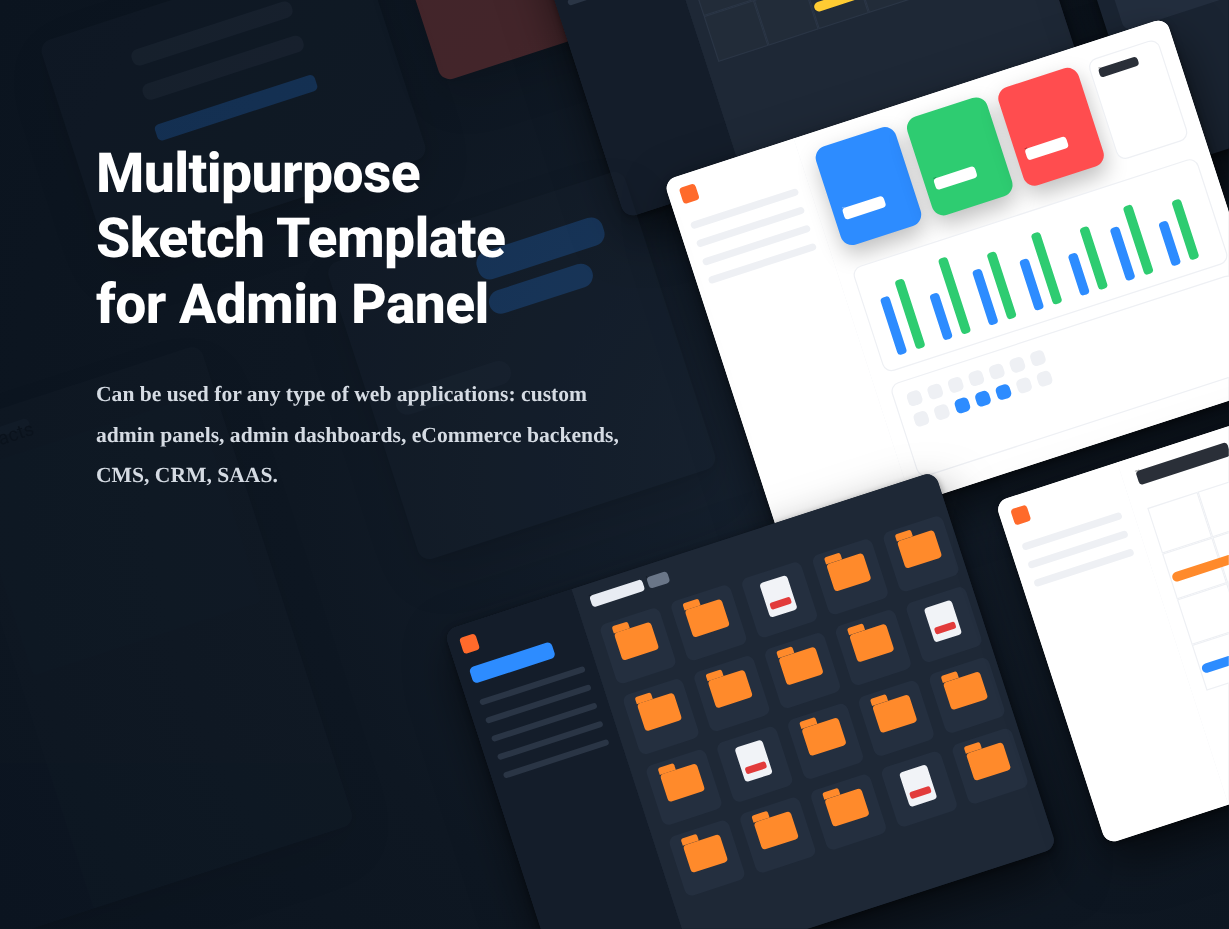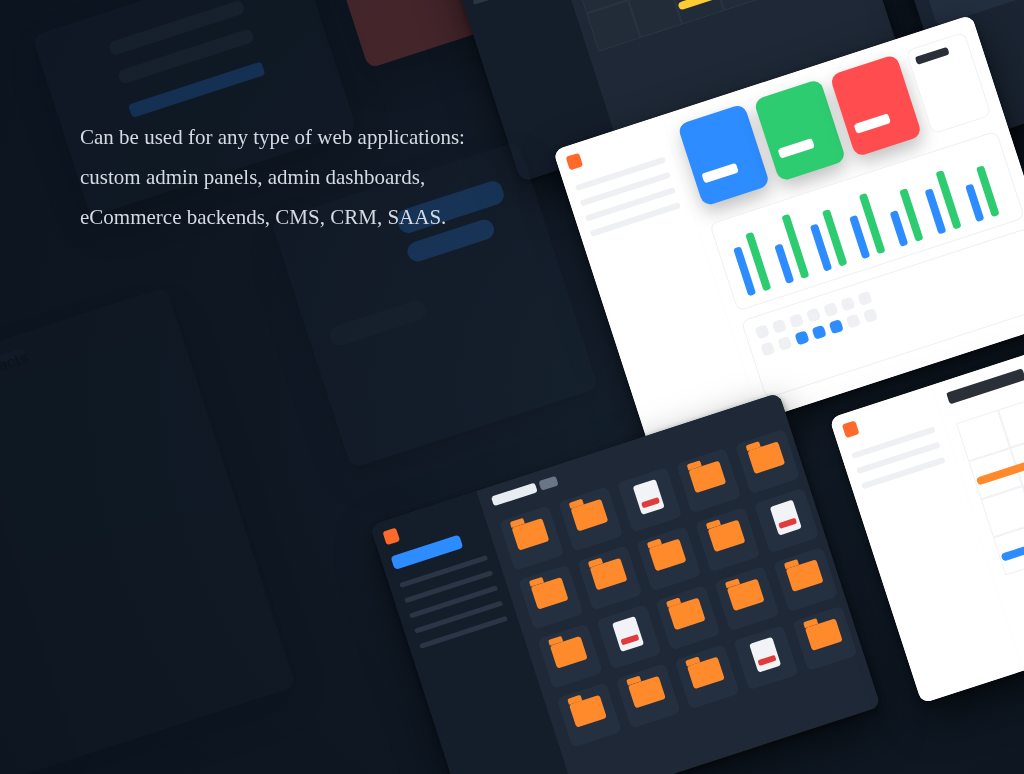--- a/index.html
+++ b/index.html
@@ -133,24 +133,25 @@
     margin: 0 0 30px 0;
     font-size: 46px;
     line-height: 1.18;
     font-weight: 800;
     letter-spacing: -0.5px;
     color: #ffffff;
   }
   .hero p {
     margin: 0;
     font-family: Georgia, 'Times New Roman', Times, serif;
-    font-size: 21px;
+    font-size: 18px;
     line-height: 1.9;
     color: #d5dbe3;
     max-width: 440px;
+    font-weight: bold;
   }
 </style>
 </head>
 <body>
 
 <div class="stage">
 
   <div class="mockups">
 
     <div class="card dimmer" style="width:310px;height:420px;top:330px;left:40px">
@@ -362,16 +363,21 @@
 
     <div class="card dim" style="width:260px;height:260px;top:300px;left:470px">
       <div class="blob" style="top:30px;left:120px;width:110px;height:24px;background:#2d8cff;border-radius:10px"></div>
       <div class="blob" style="top:64px;left:120px;width:90px;height:20px;background:#2d8cff;border-radius:10px"></div>
       <div class="blob" style="top:120px;left:20px;width:100px;height:20px;background:#2a3545;border-radius:10px"></div>
     </div>
 
   </div>
 
   <div class="hero">
+    <h1>
+      <span>Multipurpose</span><br>
+      <span>Sketch Template</span><br>
+      <span>for Admin Panel</span>
+    </h1>
     <p>Can be used for any type of web applications: custom admin panels, admin dashboards, eCommerce backends, CMS, CRM, SAAS.</p>
   </div>
 
 </div>
 
 </body></html>

